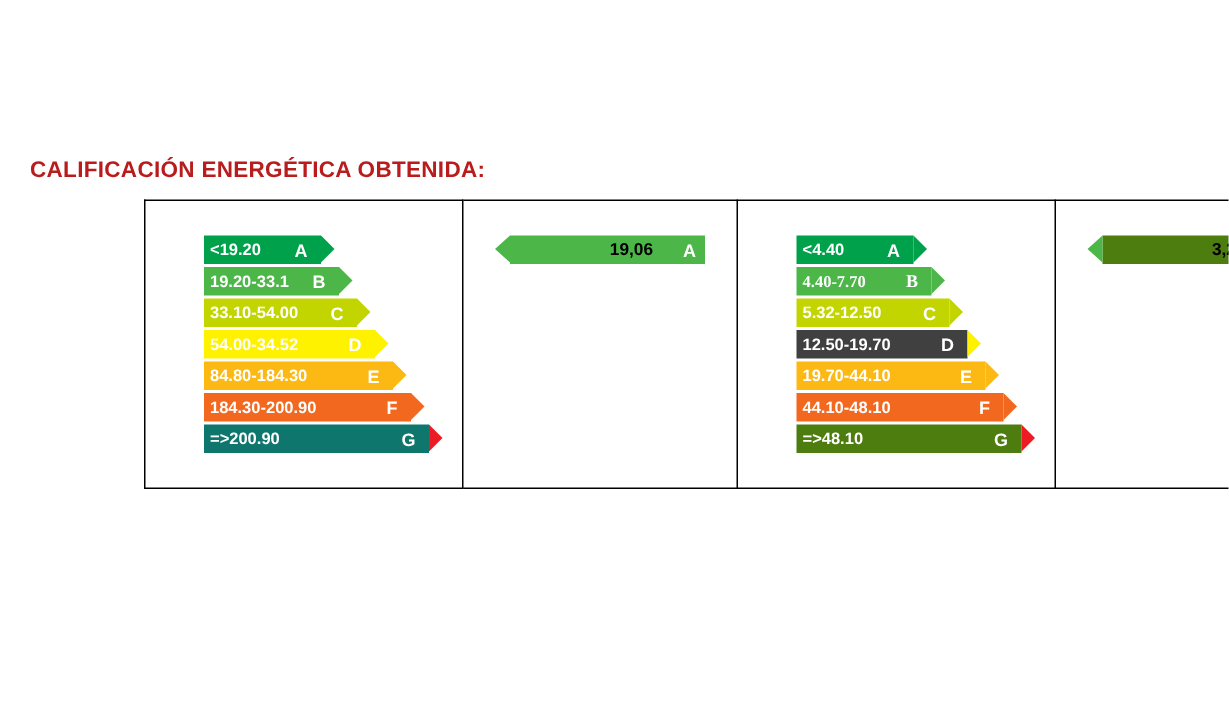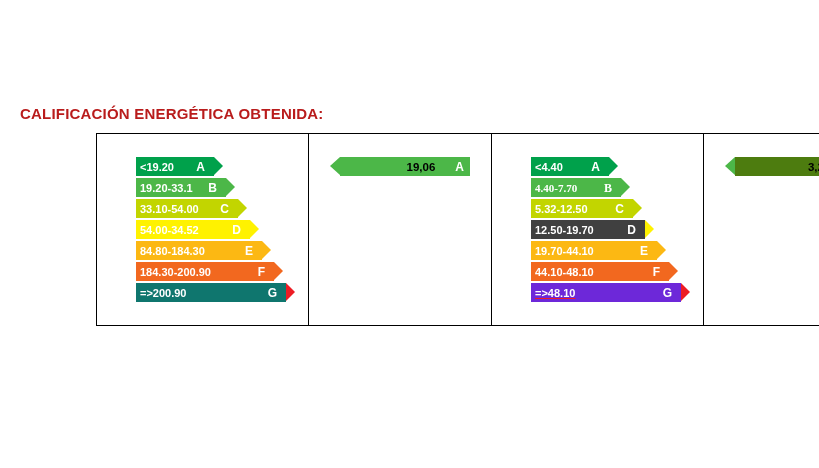--- a/index.html
+++ b/index.html
@@ -233,21 +233,21 @@
                 <span class="ltr" style="color: rgb(255, 255, 255);">E</span>
               </div>
             </div>
             <div class="band-row">
               <div class="band" style="width: 138px; background: rgb(242, 104, 31); color: rgb(242, 104, 31);">
                 <span class="rng" style="color: rgb(255, 255, 255);">44.10-48.10</span>
                 <span class="ltr" style="color: rgb(255, 255, 255);">F</span>
               </div>
             </div>
             <div class="band-row">
-              <div class="band" style="width: 150px; background: #6d28d9; color: rgb(237, 28, 36); text-decoration: underline;">
+              <div class="band" style="width: 150px; background: #4d7c0f; color: rgb(237, 28, 36);">
                 <span class="rng" style="color: rgb(255, 255, 255);">=&gt;48.10</span>
                 <span class="ltr" style="color: rgb(255, 255, 255);">G</span>
               </div>
             </div>
           </div>
     </td>
     <td class="result-cell">
       <div class="result-wrap" id="result-1">
             <div class="arrow" style="width: 130px; background: #4d7c0f; color: rgb(76, 183, 72);">
               <span class="val">3,24</span>

